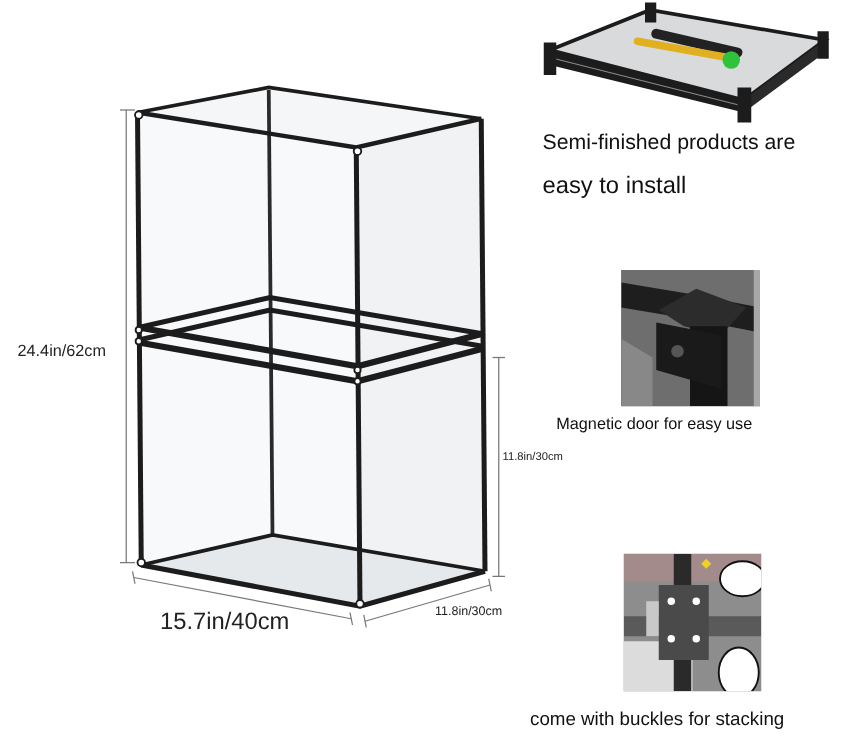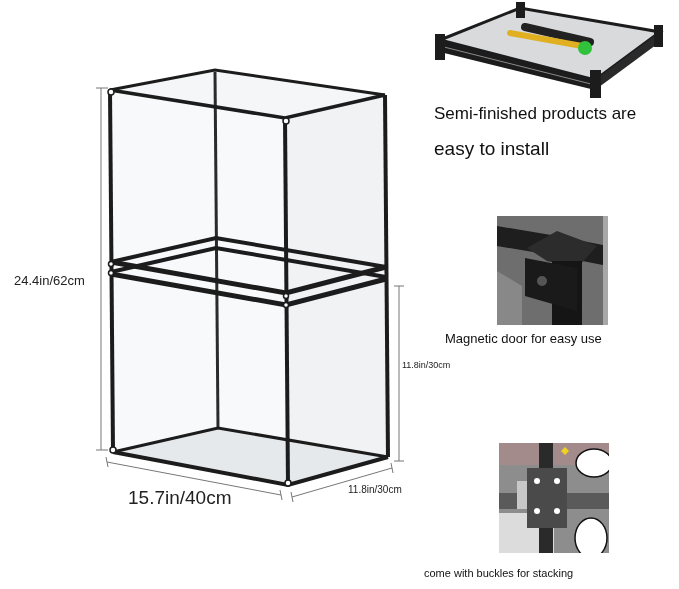--- a/index.html
+++ b/index.html
@@ -7,21 +7,21 @@
   .abs { position: absolute; }
   .dim-label { position: absolute; font-family: "Liberation Sans", sans-serif; color: #222; white-space: nowrap; }
   #dim-height { left: 2px; top: 273px; font-size: 13px; margin-left: 12px; }
   #dim-right-height { left: 402px; top: 360px; font-size: 9px; }
   #dim-width { left: 128px; top: 487px; font-size: 19px; }
   #dim-depth { left: 348px; top: 484px; font-size: 10px; }
   .caption { position: absolute; font-family: "Liberation Sans", sans-serif; color: #111; white-space: nowrap; text-align: right; }
   #cap1a { left: 434px; top: 104px; font-size: 17px; }
   #cap1b { left: 434px; top: 138px; font-size: 19px; }
   #cap2 { left: 445px; top: 331px; font-size: 13px; }
-  #cap3 { left: 424px; top: 567px; font-size: 11px; }
+  #cap3 { left: 424px; top: 567px; font-size: 15px; }
   .thumb { position: absolute; overflow: hidden; }
   #thumb-shelf { left: 430px; top: 0px; width: 236px; height: 100px; }
   #thumb-magnet { left: 497px; top: 216px; width: 111px; height: 109px; background: #5a5a5a; }
   #thumb-buckle { left: 499px; top: 443px; width: 110px; height: 110px; background: #8a8a8a; }
 </style>
 </head>
 <body>
 
 <svg class="abs" style="left:0;top:0" width="430" height="589" viewBox="0 0 430 589">
 

